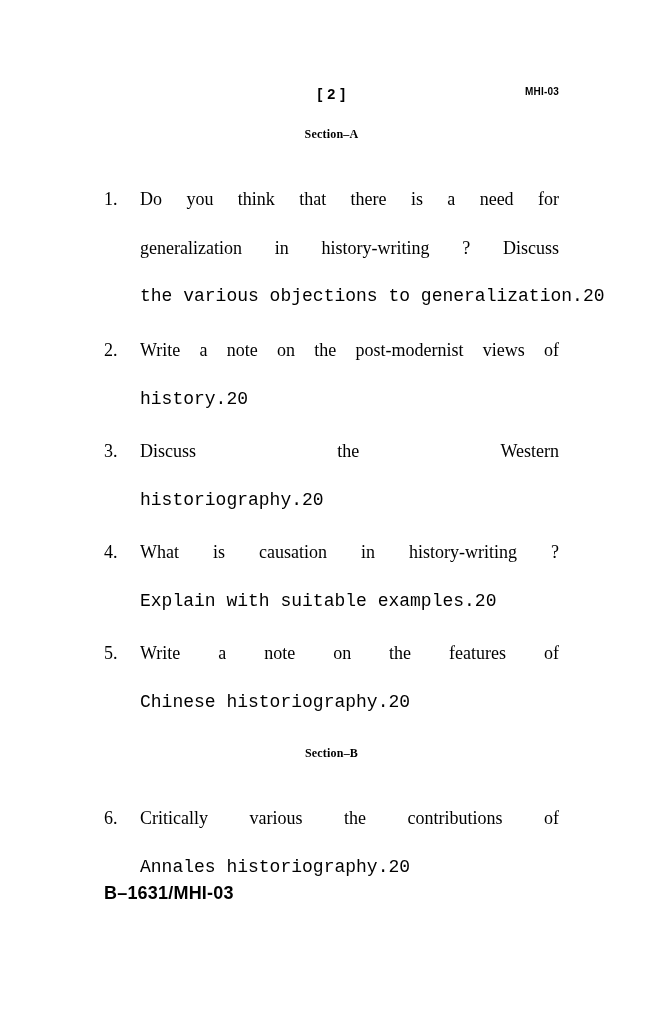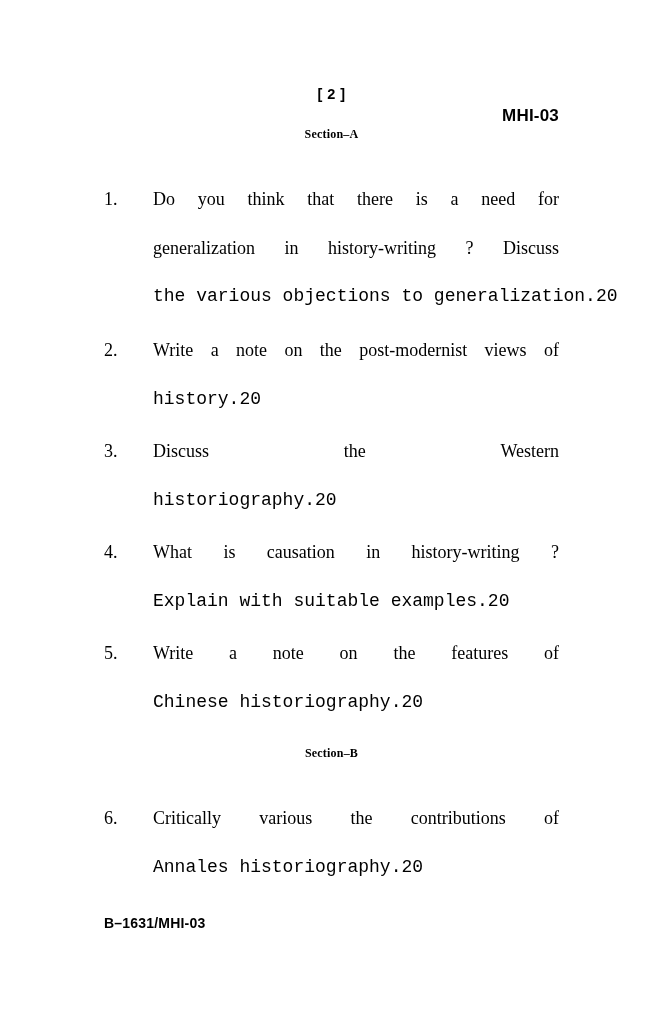--- a/index.html
+++ b/index.html
@@ -41,23 +41,22 @@
     font-size: 14.5px;
     letter-spacing: 0.4px;
     white-space: pre;
   }
   .paper-code {
     position: absolute;
     right: 0;
     top: 0;
     font-family: "Liberation Sans", "DejaVu Sans", sans-serif;
     font-weight: bold;
-    font-size: 17px;
+    font-size: 10px;
     letter-spacing: 0.2px;
-    margin-top: 20px;
   }
 
   
   .section-heading {
     position: absolute;
     left: 104px;
     right: 104px;
     text-align: center;
     font-family: Liberation Serif, serif;
     font-weight: bold;
@@ -76,21 +75,21 @@
   .q-num {
     position: absolute;
     left: 0;
     top: 0;
     width: 30px;
     font-size: 18px;
     line-height: 48.5px;
     text-align: left;
   }
   .q-body {
-    margin-left: 49px;
+    margin-left: 36px;
     font-size: 18px;
     line-height: 48.5px;
   }
   .q-line {
     display: block;
     white-space: pre;
   }
   
   .q-line.justify {
     display: flex;
@@ -116,24 +115,24 @@
   #q2 { top: 326px; }
   #q3 { top: 427px; }
   #q4 { top: 528px; }
   #q5 { top: 629px; }
   #q6 { top: 794px; }
 
   
   .page-footer {
     position: absolute;
     left: 104px;
-    top: 915px;
+    top: 883px;
     font-family: "Liberation Sans", "DejaVu Sans", sans-serif;
     font-weight: bold;
-    font-size: 14px;
+    font-size: 18px;
     letter-spacing: 0.2px;
   }
 </style>
 </head>
 <body>
 
 <div class="page">
 
   <div class="page-header">
     <div class="page-number">[ 2 ]</div>

